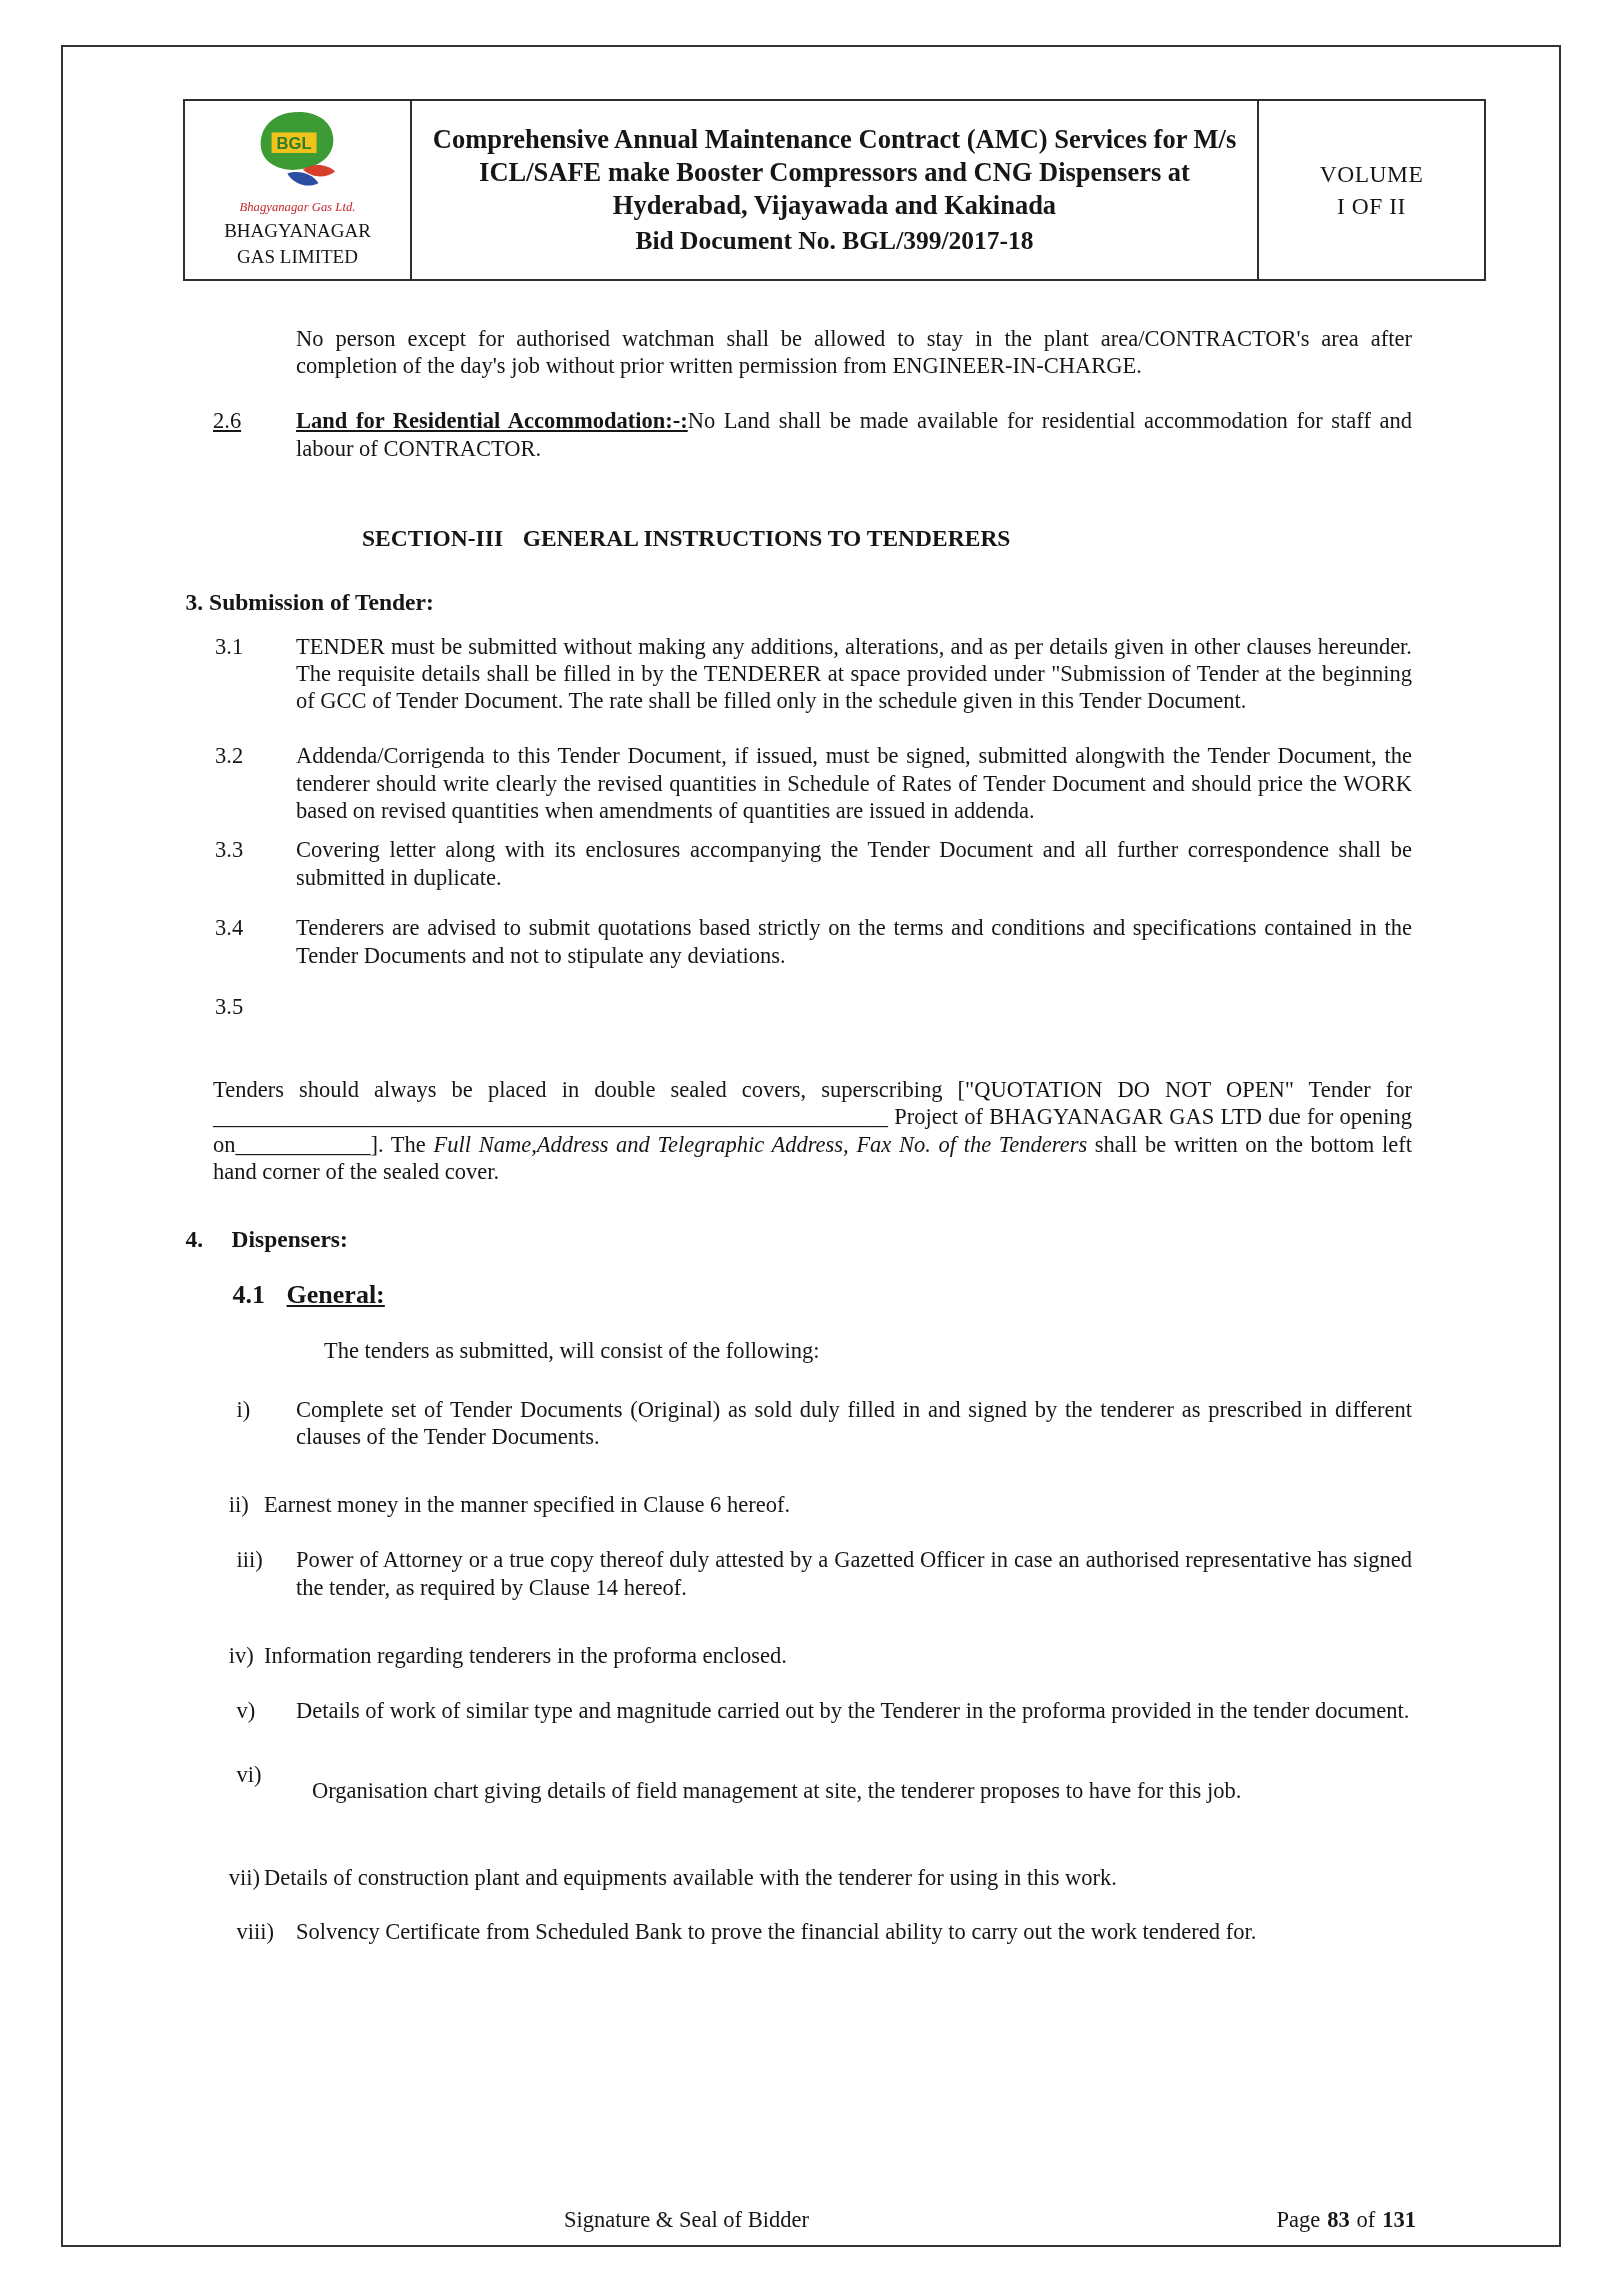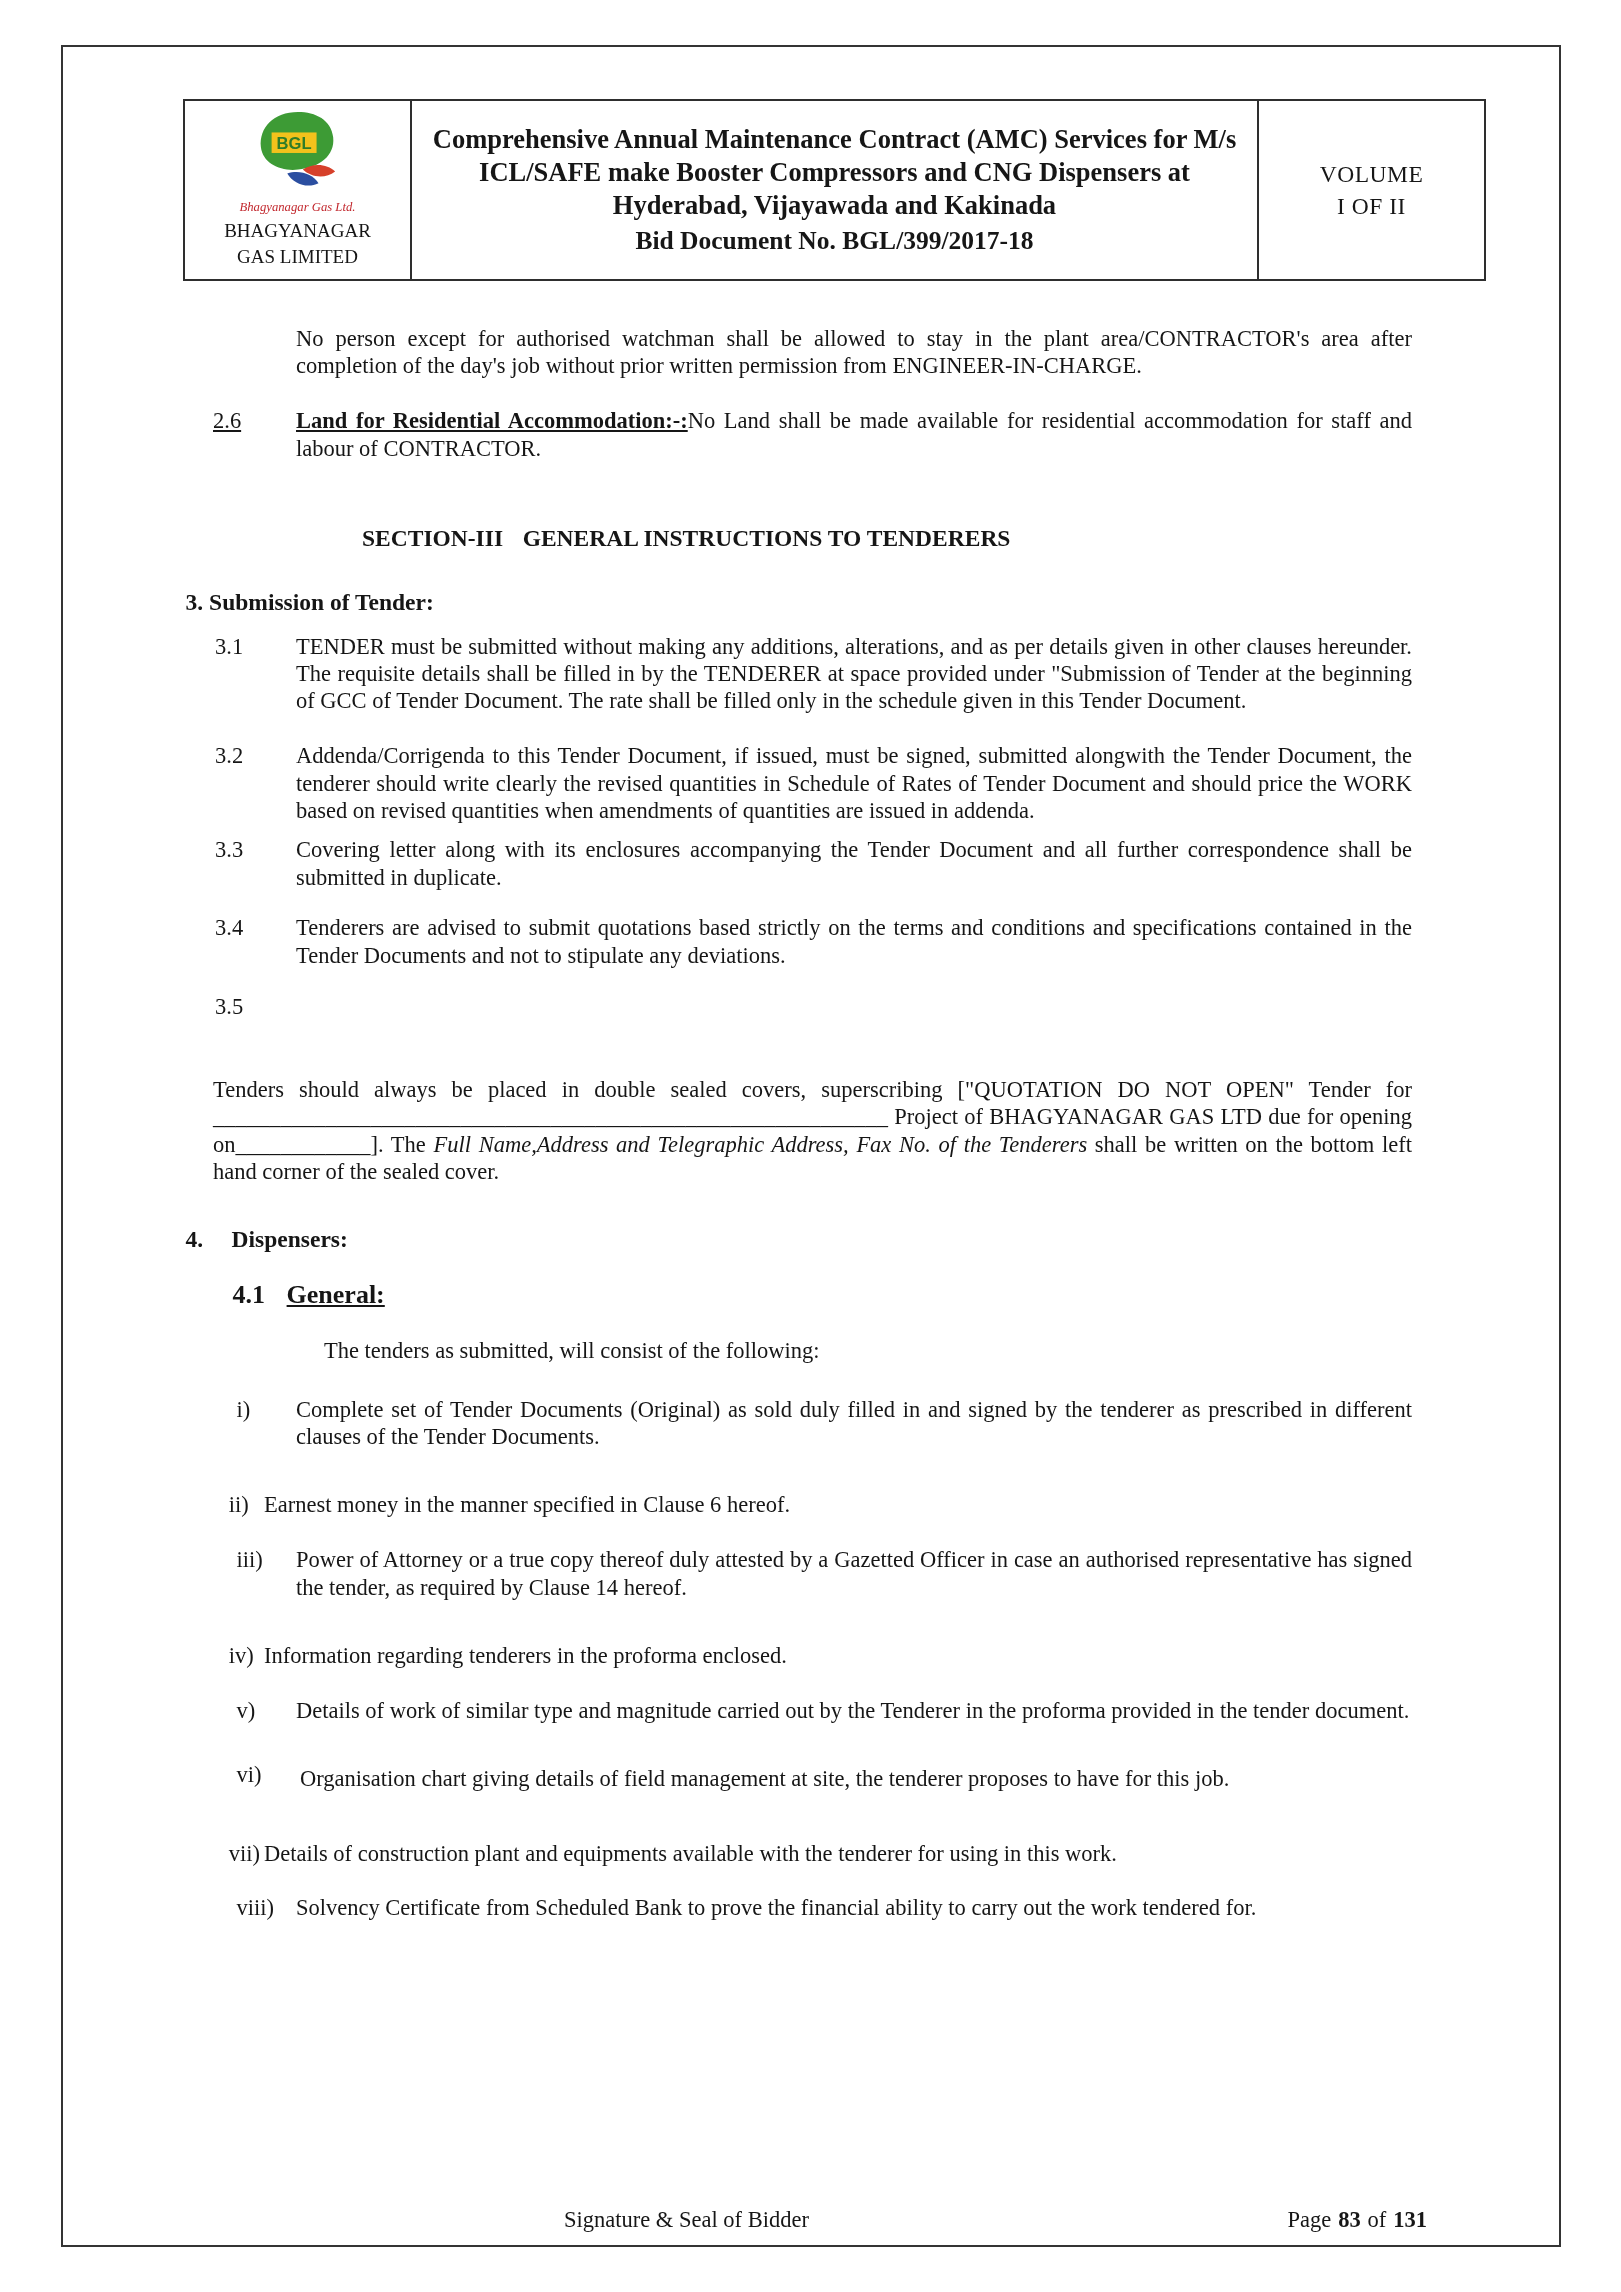--- a/index.html
+++ b/index.html
@@ -49,21 +49,21 @@
   .h4{margin-top:41px;margin-left:-27.4px;display:flex;font-weight:bold;font-size:23.5px;}
   .h4 .num{flex:0 0 46px;}
   .h41{margin-top:27px;margin-left:19.6px;display:flex;font-weight:bold;font-size:26px;}
   .h41 .num{flex:0 0 54px;}
   .list-intro{margin-top:29px;margin-left:111px;}
   .it-1{margin-top:31px;} .it-2{margin-top:41px;} .it-3{margin-top:27.4px;}
   .it-4{margin-top:41px;} .it-5{margin-top:27.4px;} .it-6{margin-top:37px;}
   .it-7{margin-top:43px;} .it-8{margin-top:27.4px;}
   
   .footer{
-    position:absolute;left:150px;right:132px;bottom:11.8px;
+    position:absolute;left:150px;right:143px;bottom:11.8px;
     display:flex;align-items:baseline;font-size:22.5px;line-height:27.4px;
   }
   .sig{margin-left:351px;}
   .pager{margin-left:auto;display:flex;gap:6.9px;align-items:baseline;}
 </style>
 </head>
 <body>
 
 <div class="frame">
 
@@ -175,21 +175,21 @@
       <p class="txt" style="margin:0">Information regarding tenderers in the proforma enclosed.</p>
     </div>
 
     <div class="row it-5">
       <span class="num roman">v)</span>
       <p class="txt" style="margin:0">Details of work of similar type and magnitude carried out by the Tenderer in the proforma provided in the tender document.</p>
     </div>
 
     <div class="row it-6">
       <span class="num roman">vi)</span>
-      <p class="txt" style="margin:4px">Organisation chart giving details of field management at site, the tenderer proposes to have for this job.</p>
+      <p class="txt" style="margin:16px">Organisation chart giving details of field management at site, the tenderer proposes to have for this job.</p>
     </div>
 
     <div class="row tight it-7">
       <span class="num">vii)</span>
       <p class="txt" style="margin:0">Details of construction plant and equipments available with the tenderer for using in this work.</p>
     </div>
 
     <div class="row it-8">
       <span class="num roman">viii)</span>
       <p class="txt" style="margin:0">Solvency Certificate from Scheduled Bank to prove the financial ability to carry out the work tendered for.</p>

